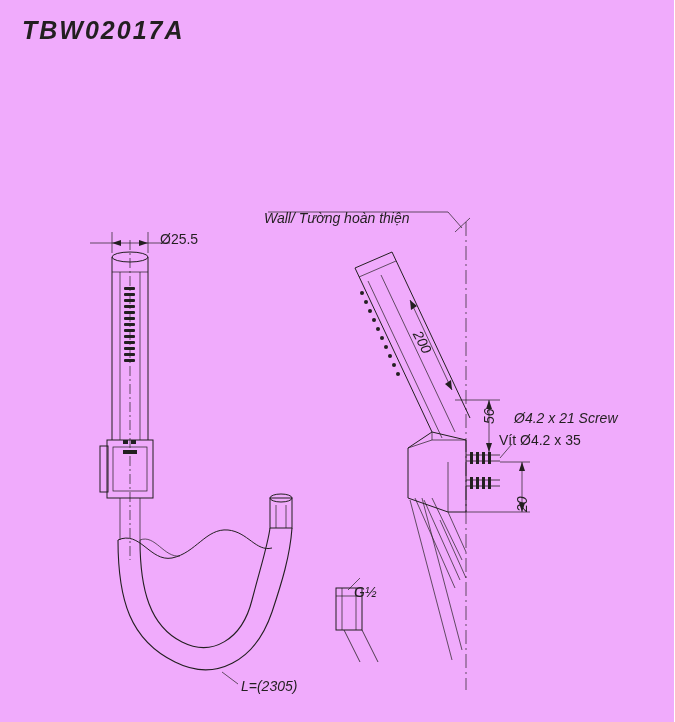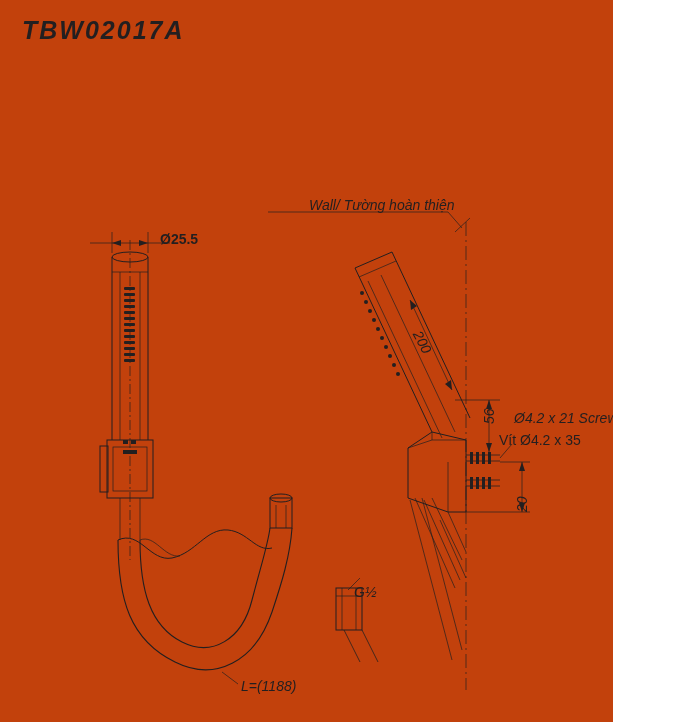--- a/index.html
+++ b/index.html
@@ -2,23 +2,23 @@
 <html><head>
 <meta charset="utf-8">
 <style>
   html, body {
     margin: 0;
     padding: 0;
     background: #ffffff;
   }
   #page {
     position: relative;
-    width: 613px;
+    width: 674px;
     height: 722px;
-    background: #c2410c;
+    background: #f0abfc;
     overflow: hidden;
     font-family: "Liberation Sans", sans-serif;
   }
   .title {
     position: absolute;
     left: 22px;
     top: 16px;
     font-family: "Liberation Sans", sans-serif;
     font-size: 25px;
     font-weight: bold;
@@ -218,30 +218,30 @@
       <line x1="336" y1="596" x2="362" y2="596" stroke-width="0.7"></line>
 
       <line x1="362" y1="630" x2="378" y2="662" stroke-width="0.8"></line>
       <line x1="344" y1="630" x2="360" y2="662" stroke-width="0.8"></line>
 
       <line x1="360" y1="578" x2="348" y2="590" stroke-width="0.7"></line>
 
     </g>
   </svg>
 
-  <div class="lbl" style="left:160px; top:231px;font-weight:bold;">Ø25.5</div>
-
-  <div class="lbl" style="left:264px; top:197px;margin-left:45px;"><span class="lbl-it">Wall/ Tường hoàn thiện</span></div>
+  <div class="lbl" style="left:160px; top:231px;">Ø25.5</div>
+
+  <div class="lbl" style="left:264px; top:210px;"><span class="lbl-it">Wall/ Tường hoàn thiện</span></div>
 
   <div class="lbl lbl-it" style="left:424px; top:328px;"><span class="rot-200" style="display:inline-block;">200</span></div>
 
   <div class="lbl lbl-it" style="left:481px; top:424px;"><span class="rot-56" style="display:inline-block;">56</span></div>
 
   <div class="lbl lbl-it" style="left:514px; top:512px;"><span class="rot-20" style="display:inline-block;">20</span></div>
 
   <div class="lbl lbl-it" style="left:514px; top:410px;">Ø4.2 x 21 Screw</div>
   <div class="lbl" style="left:499px; top:432px;text-align:right;">Vít Ø4.2 x 35</div>
 
   <div class="lbl lbl-it" style="left:354px; top:584px;">G½</div>
 
-  <div class="lbl lbl-it" style="left:241px; top:678px;">L=(1188)</div>
+  <div class="lbl lbl-it" style="left:241px; top:678px;">L=(2305)</div>
 
 </div>
 
 </body></html>

